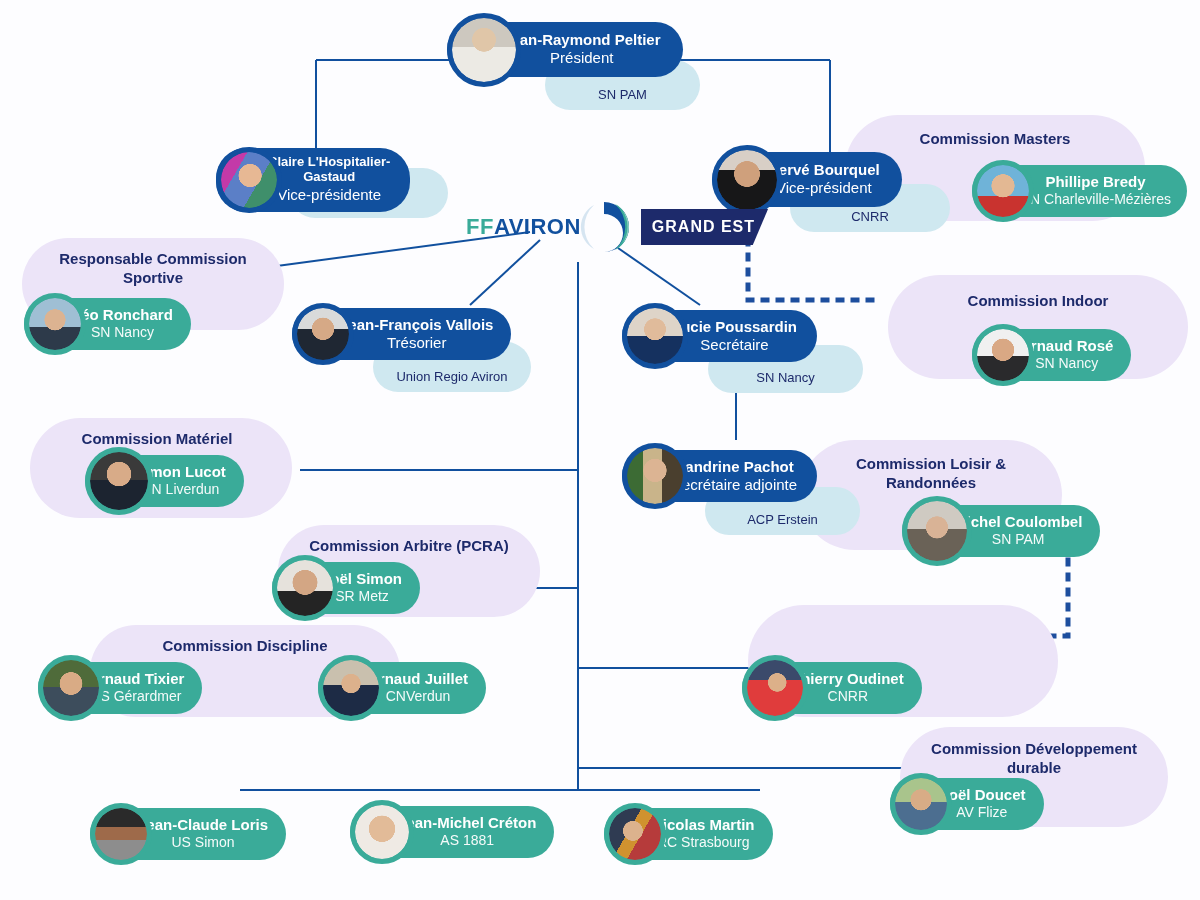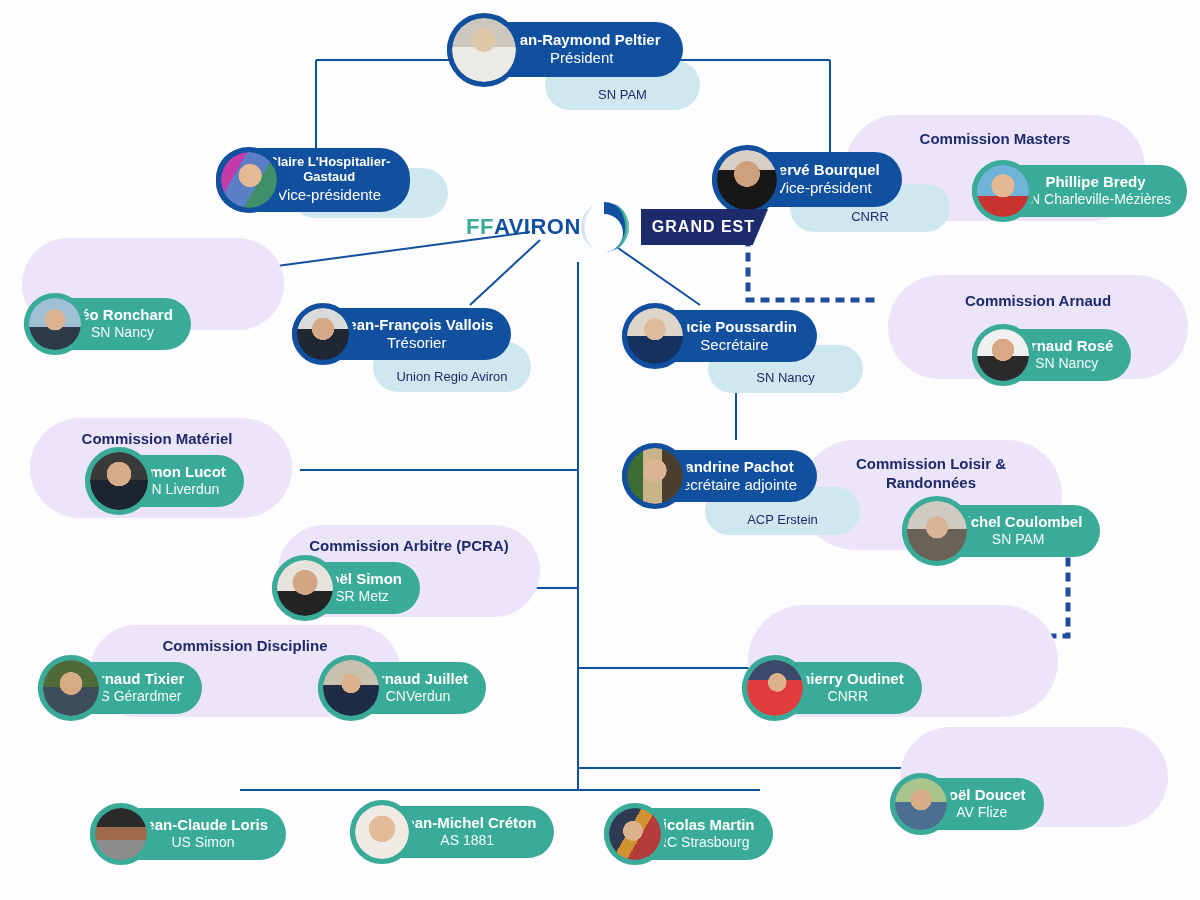--- a/index.html
+++ b/index.html
@@ -163,43 +163,47 @@
       <path d="M240,790 L240,805" stroke-width="0"></path>
     </g>
 
     <g stroke="#1d4e9e" stroke-width="5" fill="none" stroke-linecap="square" stroke-dasharray="4 11">
       <path d="M748,225 L748,300 L880,300"></path>
       <path d="M1068,560 L1068,636 L1040,636"></path>
     </g>
   </svg>
 
   <div class="blob" style="left:22px; top:238px; width:262px; height:92px; border-radius:46px 46px 46px 46px;"></div>
+  <div class="blob-title" style="left:22px; top:250px; width:262px;">Responsable Commission
+Sportive</div>
 
   <div class="blob" style="left:845px; top:115px; width:300px; height:106px; border-radius:53px;"></div>
   <div class="blob-title" style="left:845px; top:130px; width:300px;">Commission Masters</div>
 
   <div class="blob" style="left:888px; top:275px; width:300px; height:104px; border-radius:52px;"></div>
-  <div class="blob-title" style="left:888px; top:292px; width:300px;">Commission Arnaud</div>
+  <div class="blob-title" style="left:888px; top:292px; width:300px;">Commission Indoor</div>
 
   <div class="blob" style="left:30px; top:418px; width:262px; height:100px; border-radius:50px;"></div>
   <div class="blob-title" style="left:26px; top:430px; width:262px;">Commission Matériel</div>
 
   <div class="blob" style="left:800px; top:440px; width:262px; height:110px; border-radius:55px;"></div>
   <div class="blob-title" style="left:800px; top:455px; width:262px;">Commission Loisir &amp;
 Randonnées</div>
 
   <div class="blob" style="left:278px; top:525px; width:262px; height:92px; border-radius:46px;"></div>
   <div class="blob-title" style="left:278px; top:537px; width:262px;">Commission Arbitre (PCRA)</div>
 
   <div class="blob" style="left:90px; top:625px; width:310px; height:92px; border-radius:46px;"></div>
   <div class="blob-title" style="left:90px; top:637px; width:310px;">Commission Discipline</div>
 
   <div class="blob" style="left:748px; top:605px; width:310px; height:112px; border-radius:56px;"></div>
 
   <div class="blob" style="left:900px; top:727px; width:268px; height:100px; border-radius:50px;"></div>
+  <div class="blob-title" style="left:900px; top:740px; width:268px;">Commission Développement
+durable</div>
 
   <div class="clubpill" style="left:545px; top:60px; width:155px; height:50px;">SN PAM</div>
   <div class="clubpill" style="left:290px; top:168px; width:158px; height:50px;">AS 1881</div>
   <div class="clubpill" style="left:790px; top:184px; width:160px; height:48px;">CNRR</div>
   <div class="clubpill" style="left:373px; top:342px; width:158px; height:50px;">Union Regio Aviron</div>
   <div class="clubpill" style="left:708px; top:345px; width:155px; height:48px;">SN Nancy</div>
   <div class="clubpill" style="left:705px; top:487px; width:155px; height:48px;">ACP Erstein</div>
 
   <div class="person blue" style="left:447px; top:22px;">
     <div class="avatar" style="width:74px; height:74px;">

